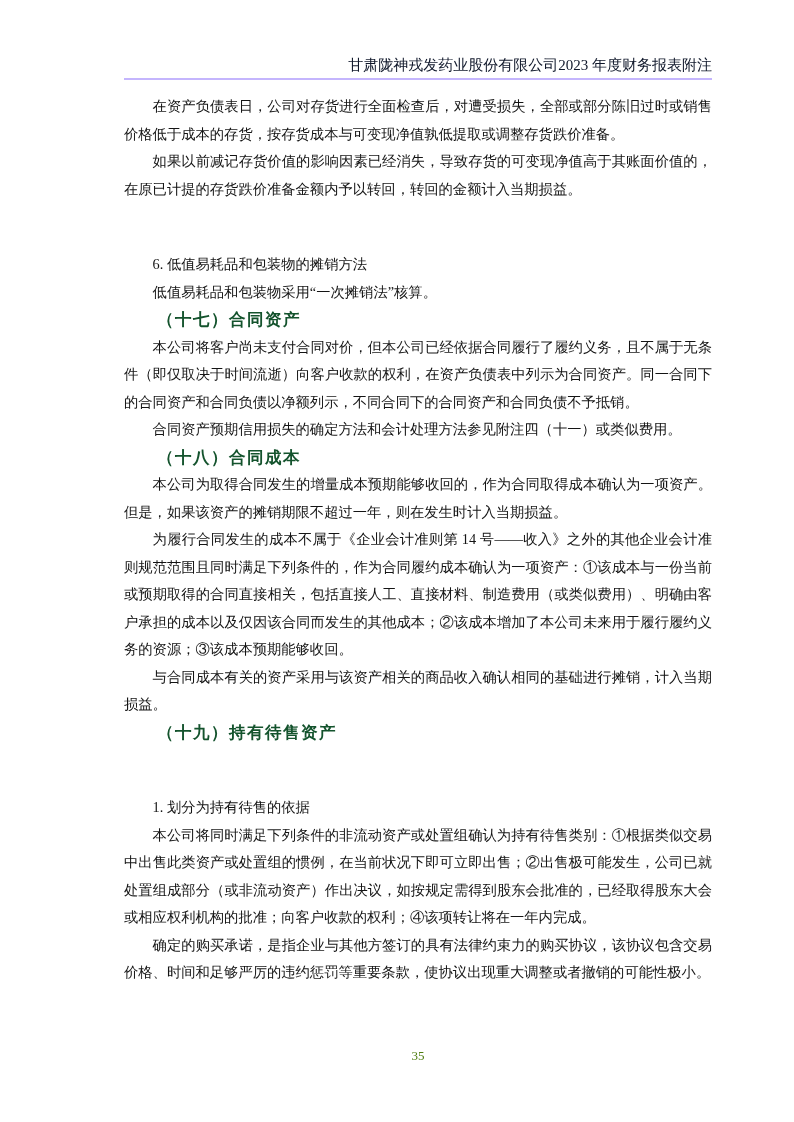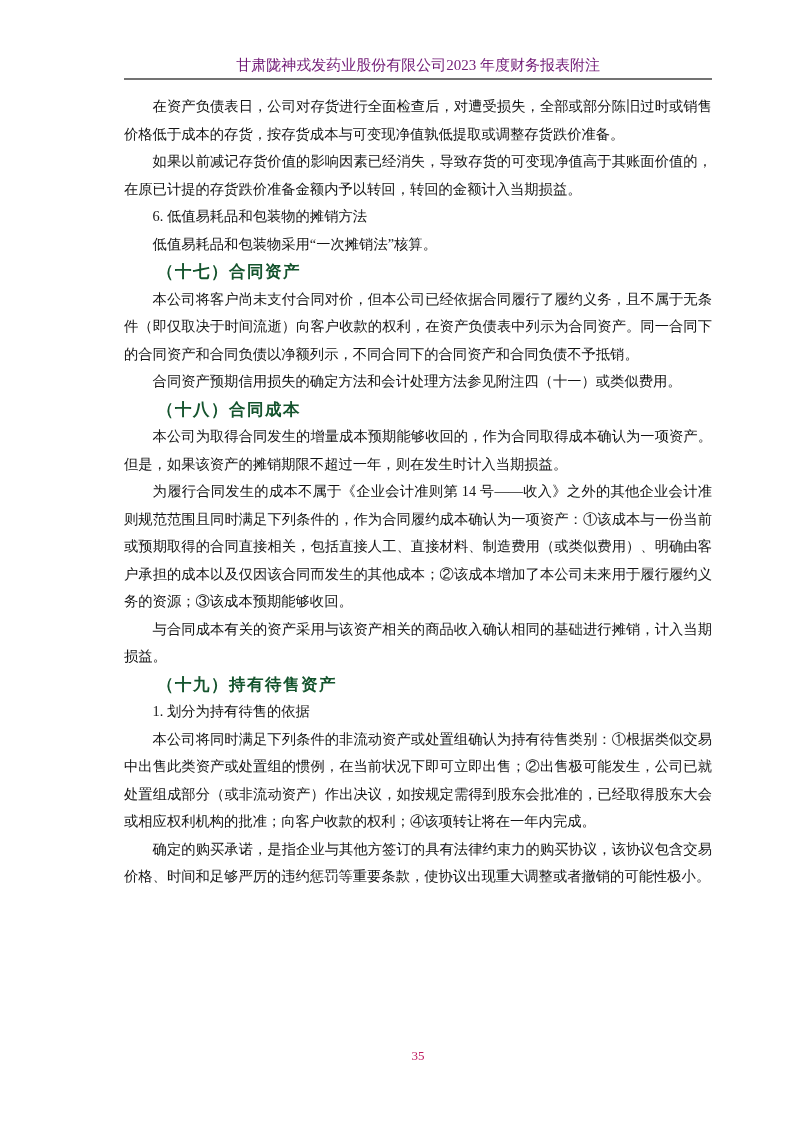--- a/index.html
+++ b/index.html
@@ -18,26 +18,26 @@
     box-sizing: border-box;
   }
   .page-header {
     position: absolute;
     top: 0;
     left: 124px;
     right: 82px;
     padding-top: 56px;
     padding-bottom: 4px;
     display: flex;
-    justify-content: center;
+    justify-content: flex-end;
     align-items: flex-end;
-    border-bottom: 2px solid #737373;
+    border-bottom: 2px solid #c4b5fd;
     font-size: 15px;
     line-height: 18px;
-    color: #701a75;
+    color: #0f172a;
     white-space: nowrap;
   }
   .doc-body {
     position: absolute;
     top: 93px;
     left: 124px;
     right: 82px;
   }
   .block {
     margin: 0;
@@ -49,30 +49,31 @@
   }
   .block.heading {
     font-weight: bold;
     font-size: 16.5px;
     letter-spacing: 1.5px;
     text-align: left;
     color: #14532d;
   }
   .block.item {
     text-align: left;
+    margin-top: 48px;
   }
   .page-footer {
     position: absolute;
     top: 1048px;
     left: 124px;
     right: 82px;
     text-align: center;
     font-size: 13px;
     line-height: 16px;
-    color: #be185d;
+    color: #4d7c0f;
   }
 </style>
 </head>
 <body>
 
 <div class="page">
 
   <div class="page-header">
     <span>甘肃陇神戎发药业股份有限公司</span>
     <span>2023 年度财务报表附注</span>

